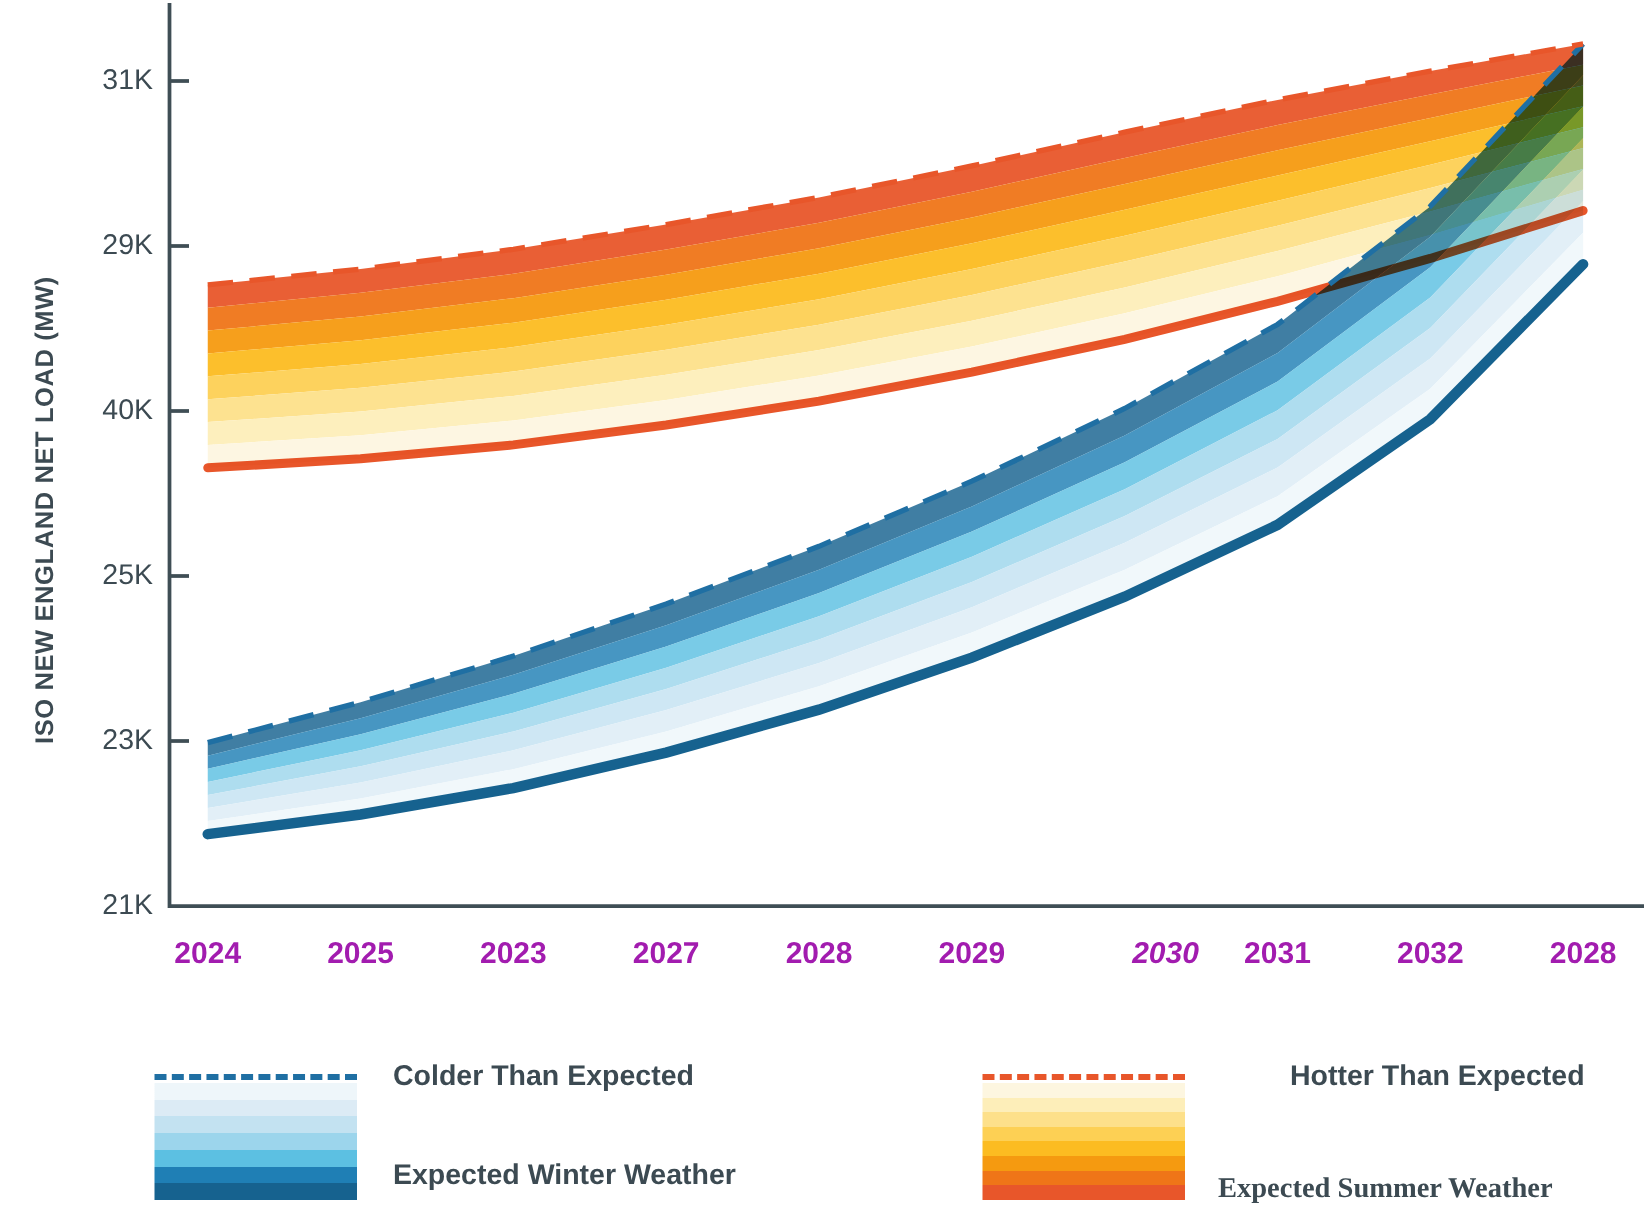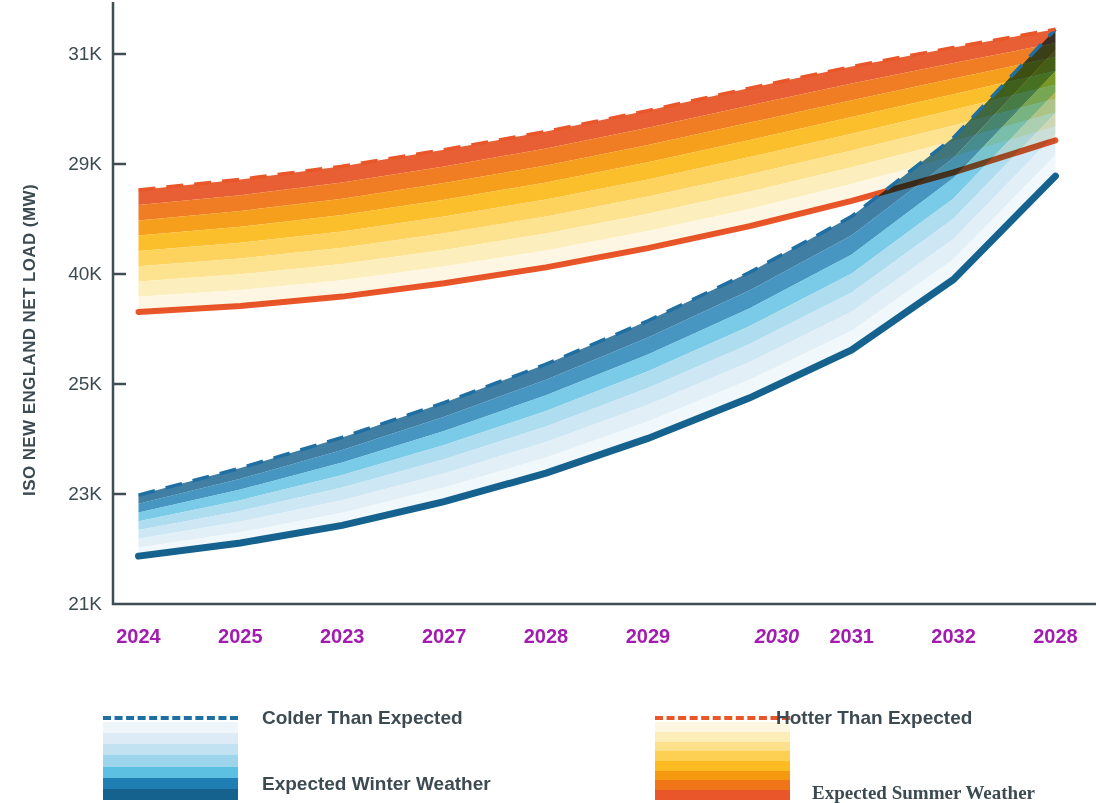--- a/index.html
+++ b/index.html
@@ -113,17 +113,17 @@
     </svg>
 
   <div>
     <div class="legend-dash" style="left:103px;top:716px;width:135px;border-top-color:#1f6fa3;"></div>
     <div class="legend-swatch" id="sw-winter" style="left: 103px; top: 722px; width: 135px; height: 78px; background: linear-gradient(rgb(238, 246, 250) 0%, rgb(238, 246, 250) 14.3%, rgb(220, 235, 245) 14.3%, rgb(220, 235, 245) 28.6%, rgb(195, 226, 241) 28.6%, rgb(195, 226, 241) 42.9%, rgb(156, 213, 236) 42.9%, rgb(156, 213, 236) 57.1%, rgb(92, 192, 226) 57.1%, rgb(92, 192, 226) 71.4%, rgb(31, 127, 181) 71.4%, rgb(31, 127, 181) 85.7%, rgb(22, 98, 143) 85.7%, rgb(22, 98, 143) 100%);"></div>
     <div class="legend-label" style="left:262px;top:707px;">Colder Than Expected</div>
     <div class="legend-label" style="left:262px;top:773px;">Expected Winter Weather</div>
 
     <div class="legend-dash" style="left:655px;top:716px;width:135px;border-top-color:#e8562a;"></div>
     <div class="legend-swatch" id="sw-summer" style="left: 655px; top: 722px; width: 135px; height: 78px; background: linear-gradient(rgb(253, 246, 224) 0%, rgb(253, 246, 224) 12.5%, rgb(253, 238, 185) 12.5%, rgb(253, 238, 185) 25%, rgb(253, 224, 138) 25%, rgb(253, 224, 138) 37.5%, rgb(253, 208, 84) 37.5%, rgb(253, 208, 84) 50%, rgb(252, 188, 33) 50%, rgb(252, 188, 33) 62.5%, rgb(245, 154, 16) 62.5%, rgb(245, 154, 16) 75%, rgb(239, 117, 24) 75%, rgb(239, 117, 24) 87.5%, rgb(232, 86, 42) 87.5%, rgb(232, 86, 42) 100%);"></div>
-    <div class="legend-label" style="left:776px;top:707px;">Hotter Than Expected</div>
+    <div class="legend-label" style="left:860px;top:707px;">Hotter Than Expected</div>
     <div class="legend-label" style="left:812px;top:782px;font-family:Liberation Serif, serif;">Expected Summer Weather</div>
   </div>
 
 </div>
 
 </body></html>

